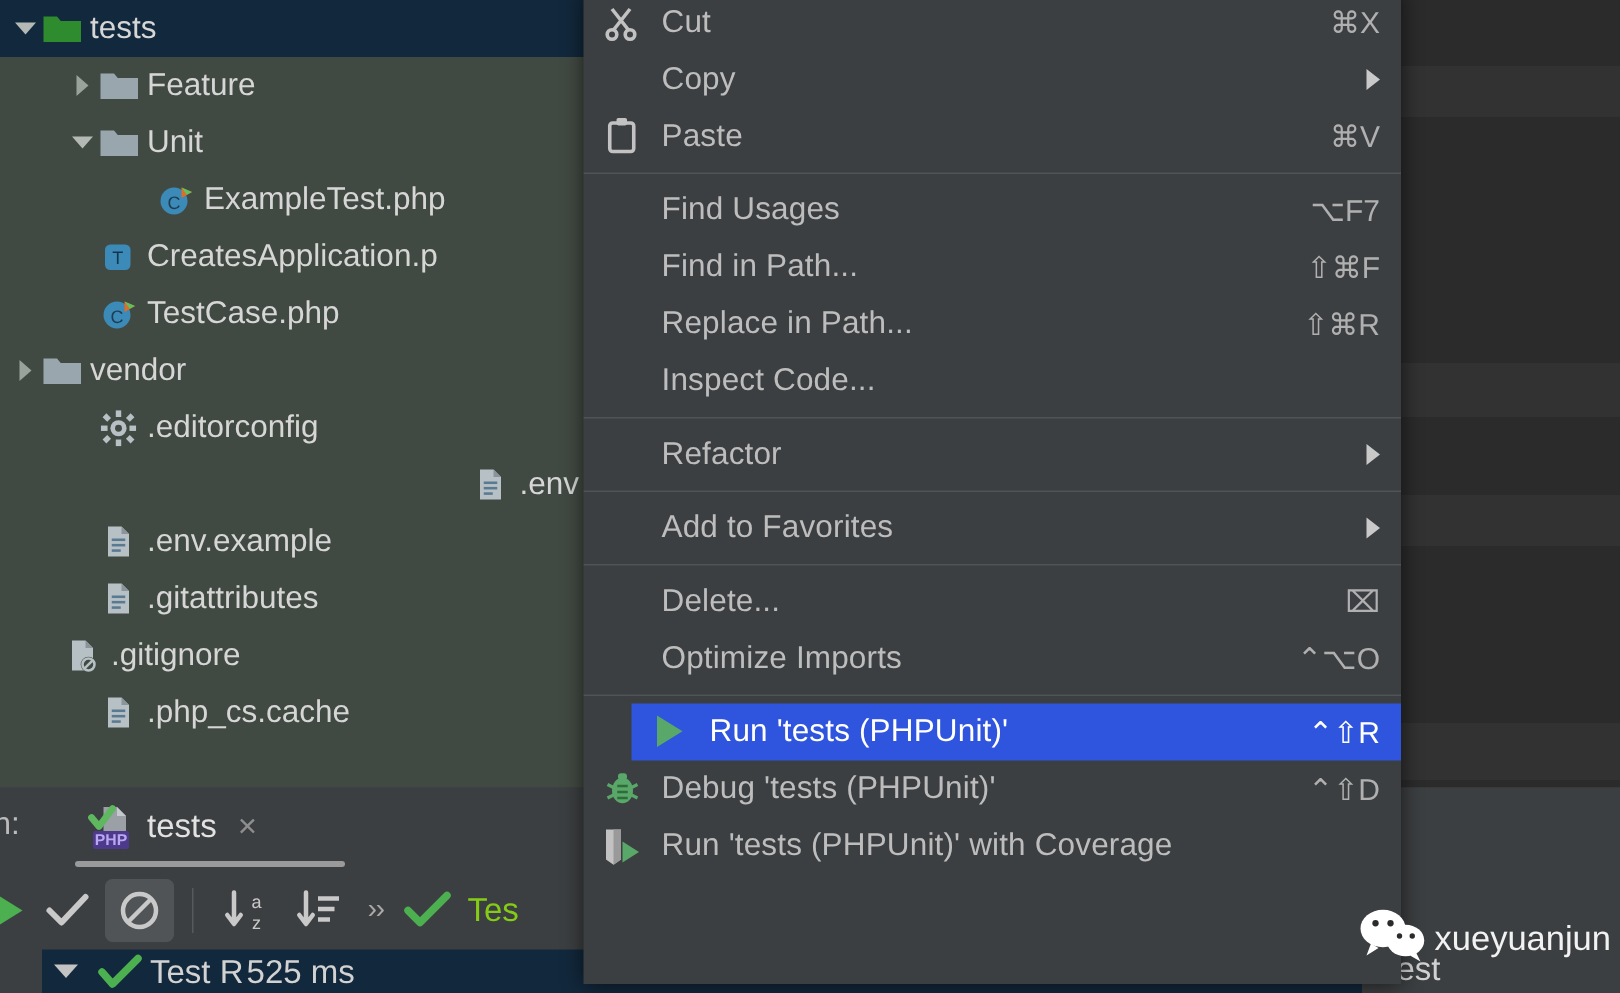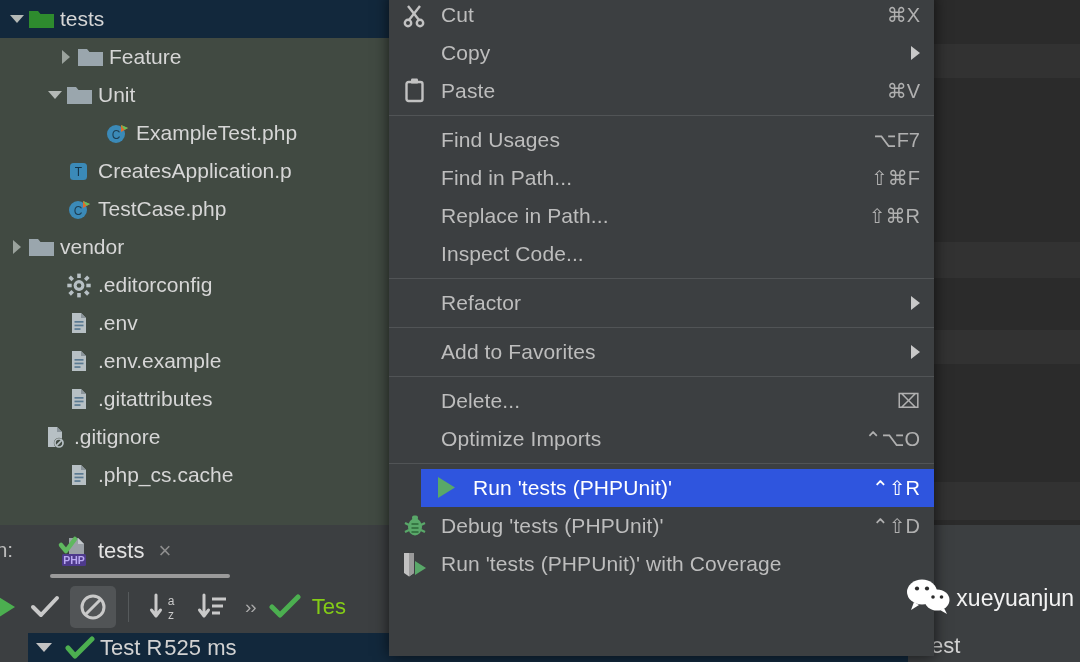--- a/index.html
+++ b/index.html
@@ -126,41 +126,41 @@
     border-width:9px 8px 0 8px; border-color:#c3c3c3 transparent transparent transparent;
   }
   #results-row .rcheck { width:40px; flex:0 0 40px; display:flex; align-items:center; justify-content:center;}
   #results-row .rtime { margin-left:2px; }
   #results-right {
     position:absolute; left:920px; top:108px; font-size:22px; color:#d2d2d2;
   }
 
   
   #watermark {
-    position:absolute; right:6px; top:577px; z-index:60;
+    position:absolute; right:6px; top:604px; z-index:60;
     display:flex; align-items:center; gap:4px;
   }
   #watermark .wmtext { font-size:23px; color:#f2f2f2; }
 </style>
 </head>
 <body>
 
 <div id="project-tree">
     <div class="tree-row selected" style="padding-left: 6px;">
       <span class="twisty open">
         <i></i>
       </span>
       <span class="ico">
         <svg width="28" height="26" viewBox="0 0 28 26">
           <path d="M1 5 h9 l2.5 3 h13.5 v14 h-25 z" fill="#2e8b2e"></path>
         </svg>
       </span>
       <span class="lbl">tests</span>
     </div>
-    <div class="tree-row" style="padding-left: 55px;">
+    <div class="tree-row" style="padding-left: 44px;">
       <span class="twisty closed">
         <i></i>
       </span>
       <span class="ico">
         <svg width="28" height="26" viewBox="0 0 28 26">
           <path d="M1 5 h9 l2.5 3 h13.5 v14 h-25 z" fill="#9aa6ad"></path>
         </svg>
       </span>
       <span class="lbl">Feature</span>
     </div>
@@ -241,21 +241,21 @@
             <rect x="20.3" y="11.7" width="4.4" height="3.6"></rect>
             <rect x="3.4" y="4.2" width="3.6" height="4.4" transform="rotate(-45 5.2 6.4)"></rect>
             <rect x="19" y="18.6" width="3.6" height="4.4" transform="rotate(-45 20.8 20.8)"></rect>
             <rect x="19" y="4.2" width="3.6" height="4.4" transform="rotate(45 20.8 6.4)"></rect>
             <rect x="3.4" y="18.6" width="3.6" height="4.4" transform="rotate(45 5.2 20.8)"></rect>
           </g>
         </svg>
       </span>
       <span class="lbl">.editorconfig</span>
     </div>
-    <div class="tree-row" style="padding-left: 44px;">
+    <div class="tree-row" style="padding-left: 44px; justify-content: flex-end;">
       <span class="twisty none">
         <i></i>
       </span>
       <span class="ico">
         <svg width="28" height="26" viewBox="0 0 28 26">
           <path d="M6 3 h9 l5 5 v15 h-14 z" fill="#b7c0c4"></path>
           <path d="M15 3 l5 5 h-5 z" fill="#8a949a"></path>
           <g fill="#5a7a92">
             <rect x="8.5" y="11" width="9" height="1.7"></rect>
             <rect x="8.5" y="14.6" width="9" height="1.7"></rect>

